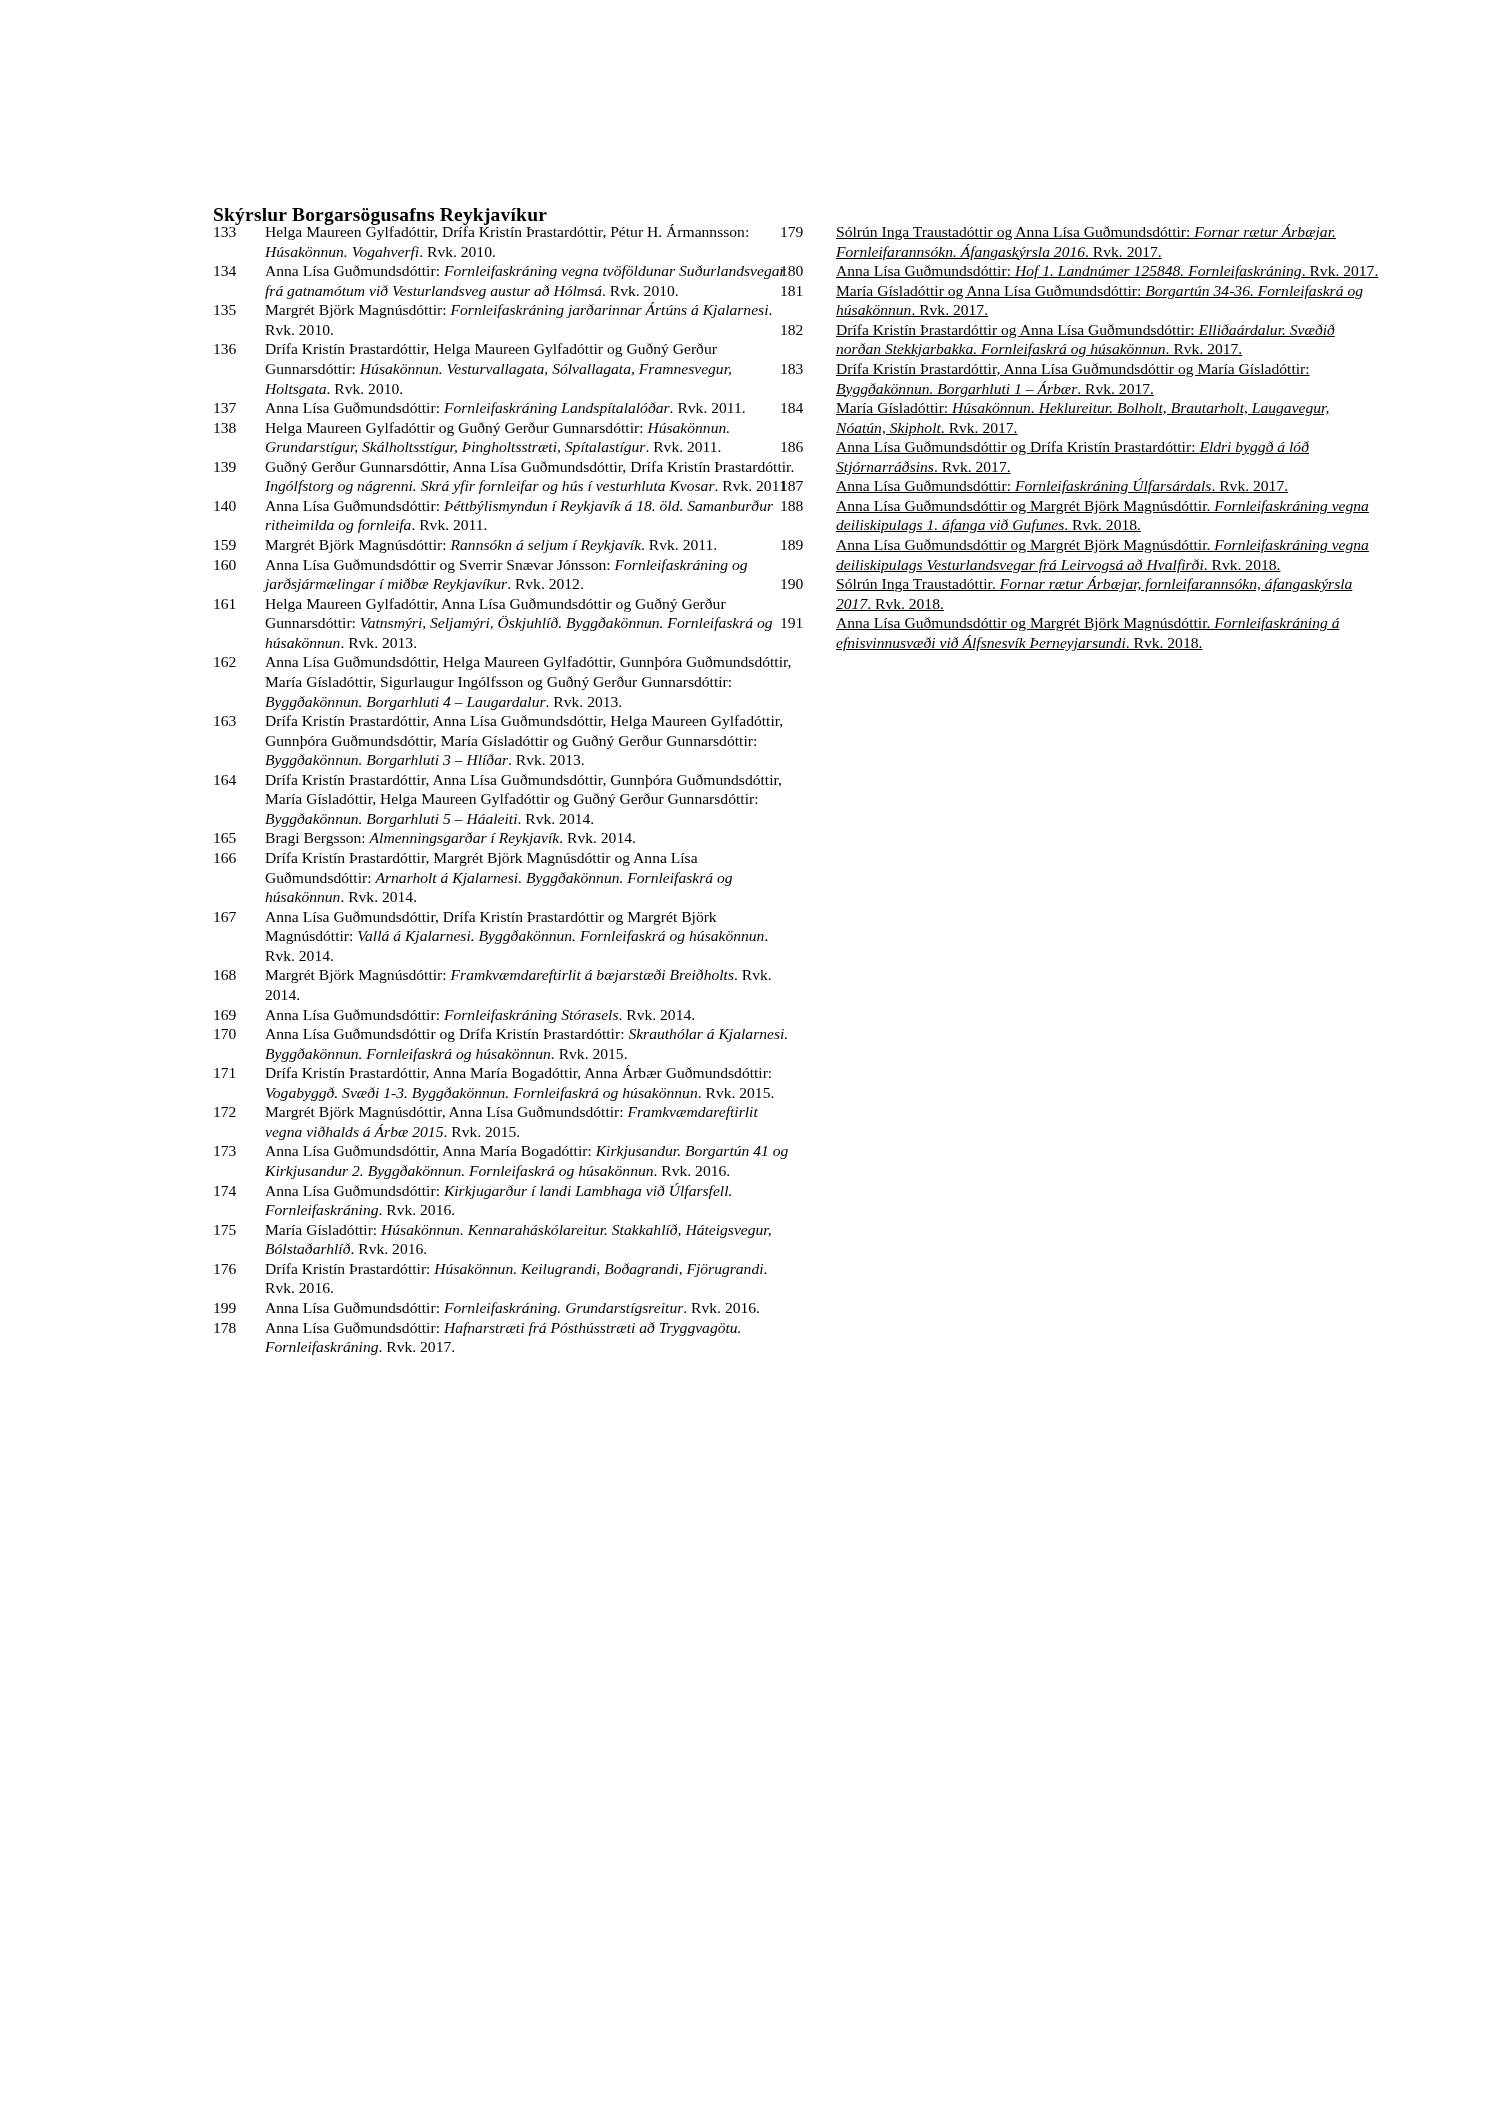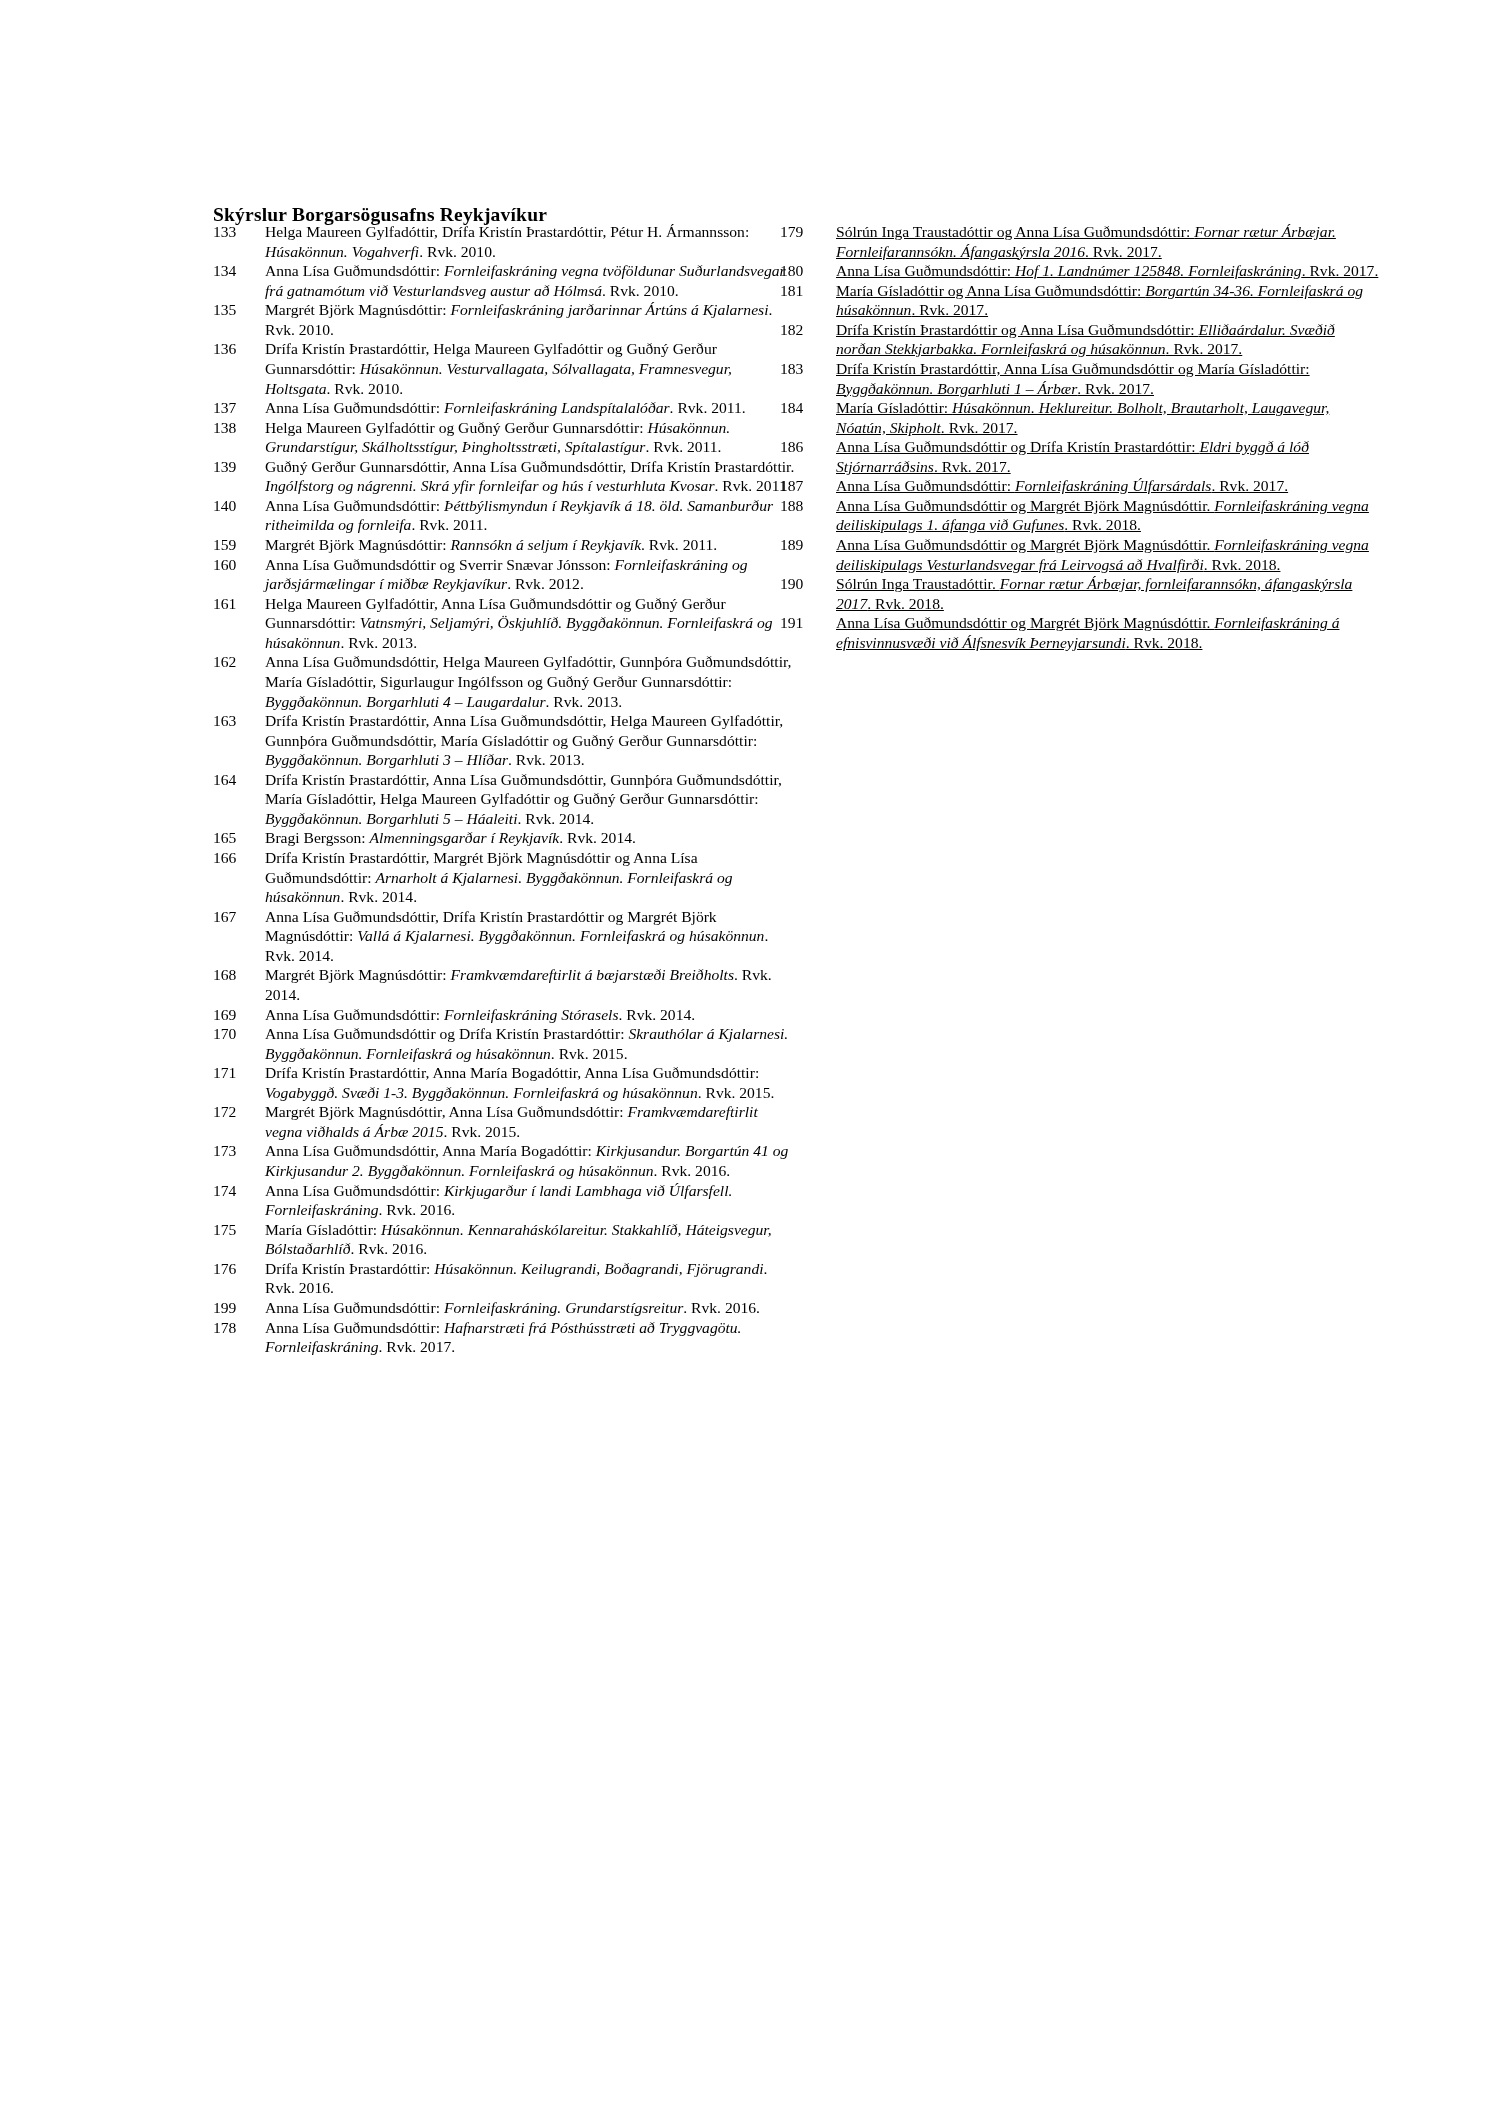--- a/index.html
+++ b/index.html
@@ -91,21 +91,21 @@
       <div class="entry"><span class="num">161</span><span><span> Helga Maureen Gylfadóttir, Anna Lísa Guðmundsdóttir og Guðný Gerður Gunnarsdóttir: </span><i>Vatnsmýri, Seljamýri, Öskjuhlíð. Byggðakönnun. Fornleifaskrá og húsakönnun</i><span>. Rvk. 2013.</span></span></div>
       <div class="entry"><span class="num">162</span><span><span>Anna Lísa Guðmundsdóttir, Helga Maureen Gylfadóttir, Gunnþóra Guðmundsdóttir, María Gísladóttir, Sigurlaugur Ingólfsson og Guðný Gerður Gunnarsdóttir: </span><i>Byggðakönnun. Borgarhluti 4 – Laugardalur</i><span>. Rvk. 2013.</span></span></div>
       <div class="entry"><span class="num">163</span><span><span> Drífa Kristín Þrastardóttir, Anna Lísa Guðmundsdóttir, Helga Maureen Gylfadóttir, Gunnþóra Guðmundsdóttir, María Gísladóttir og Guðný Gerður Gunnarsdóttir: </span><i>Byggðakönnun. Borgarhluti 3 – Hlíðar</i><span>. Rvk. 2013.</span></span></div>
       <div class="entry"><span class="num">164</span><span><span>Drífa Kristín Þrastardóttir, Anna Lísa Guðmundsdóttir, Gunnþóra Guðmundsdóttir, María Gísladóttir, Helga Maureen Gylfadóttir og Guðný Gerður Gunnarsdóttir: </span><i>Byggðakönnun. Borgarhluti 5 – Háaleiti</i><span>. Rvk. 2014.</span></span></div>
       <div class="entry"><span class="num">165</span><span><span>Bragi Bergsson: </span><i>Almenningsgarðar í Reykjavík</i><span>. Rvk. 2014.</span></span></div>
       <div class="entry"><span class="num">166</span><span><span>Drífa Kristín Þrastardóttir, Margrét Björk Magnúsdóttir og Anna Lísa Guðmundsdóttir: </span><i>Arnarholt á Kjalarnesi. Byggðakönnun. Fornleifaskrá og húsakönnun</i><span>. Rvk. 2014.</span></span></div>
       <div class="entry"><span class="num">167</span><span><span>Anna Lísa Guðmundsdóttir, Drífa Kristín Þrastardóttir og Margrét Björk Magnúsdóttir: </span><i>Vallá á Kjalarnesi. Byggðakönnun. Fornleifaskrá og húsakönnun</i><span>. Rvk. 2014.</span></span></div>
       <div class="entry"><span class="num">168</span><span><span>Margrét Björk Magnúsdóttir: </span><i>Framkvæmdareftirlit á bæjarstæði Breiðholts</i><span>. Rvk. 2014.</span></span></div>
       <div class="entry"><span class="num">169</span><span><span>Anna Lísa Guðmundsdóttir: </span><i>Fornleifaskráning Stórasels</i><span>. Rvk. 2014.</span></span></div>
       <div class="entry"><span class="num">170</span><span><span>Anna Lísa Guðmundsdóttir og Drífa Kristín Þrastardóttir: </span><i>Skrauthólar á Kjalarnesi. Byggðakönnun. Fornleifaskrá og húsakönnun</i><span>. Rvk. 2015.</span></span></div>
-      <div class="entry"><span class="num">171</span><span><span>Drífa Kristín Þrastardóttir, Anna María Bogadóttir, Anna Lísa Guðmundsdóttir: </span><i>Vogabyggð. Svæði 1-3. Byggðakönnun. Fornleifaskrá og húsakönnun</i><span>. Rvk. 2015.</span></span></div>
+      <div class="entry"><span class="num">171</span><span><span>Drífa Kristín Þrastardóttir, Anna María Bogadóttir, Anna Árbær Guðmundsdóttir: </span><i>Vogabyggð. Svæði 1-3. Byggðakönnun. Fornleifaskrá og húsakönnun</i><span>. Rvk. 2015.</span></span></div>
       <div class="entry"><span class="num">172</span><span><span> Margrét Björk Magnúsdóttir, Anna Lísa Guðmundsdóttir: </span><i>Framkvæmdareftirlit vegna viðhalds á Árbæ 2015</i><span>. Rvk. 2015.</span></span></div>
       <div class="entry"><span class="num">173</span><span><span>Anna Lísa Guðmundsdóttir, Anna María Bogadóttir: </span><i>Kirkjusandur. Borgartún 41 og Kirkjusandur 2. Byggðakönnun. Fornleifaskrá og húsakönnun</i><span>. Rvk. 2016.</span></span></div>
       <div class="entry"><span class="num">174</span><span><span>Anna Lísa Guðmundsdóttir: </span><i>Kirkjugarður í landi Lambhaga við Úlfarsfell. Fornleifaskráning</i><span>. Rvk. 2016.</span></span></div>
       <div class="entry"><span class="num">175</span><span><span>María Gísladóttir: </span><i>Húsakönnun. Kennaraháskólareitur. Stakkahlíð, Háteigsvegur, Bólstaðarhlíð</i><span>. Rvk. 2016.</span></span></div>
       <div class="entry"><span class="num">176</span><span><span>Drífa Kristín Þrastardóttir: </span><i>Húsakönnun. Keilugrandi, Boðagrandi, Fjörugrandi</i><span>. Rvk. 2016.</span></span></div>
       <div class="entry"><span class="num">199</span><span><span>Anna Lísa Guðmundsdóttir: </span><i>Fornleifaskráning. Grundarstígsreitur</i><span>. Rvk. 2016.</span></span></div>
       <div class="entry"><span class="num">178</span><span><span>Anna Lísa Guðmundsdóttir: </span><i>Hafnarstræti frá Pósthússtræti að Tryggvagötu. Fornleifaskráning</i><span>. Rvk. 2017.</span></span></div>
     </div>
   <div class="col col-right">
       <div class="entry"><span class="num">179</span><span><span>Sólrún Inga Traustadóttir og Anna Lísa Guðmundsdóttir: </span><i>Fornar rætur Árbæjar. Fornleifarannsókn. Áfangaskýrsla 2016</i><span>. Rvk. 2017.</span></span></div>

